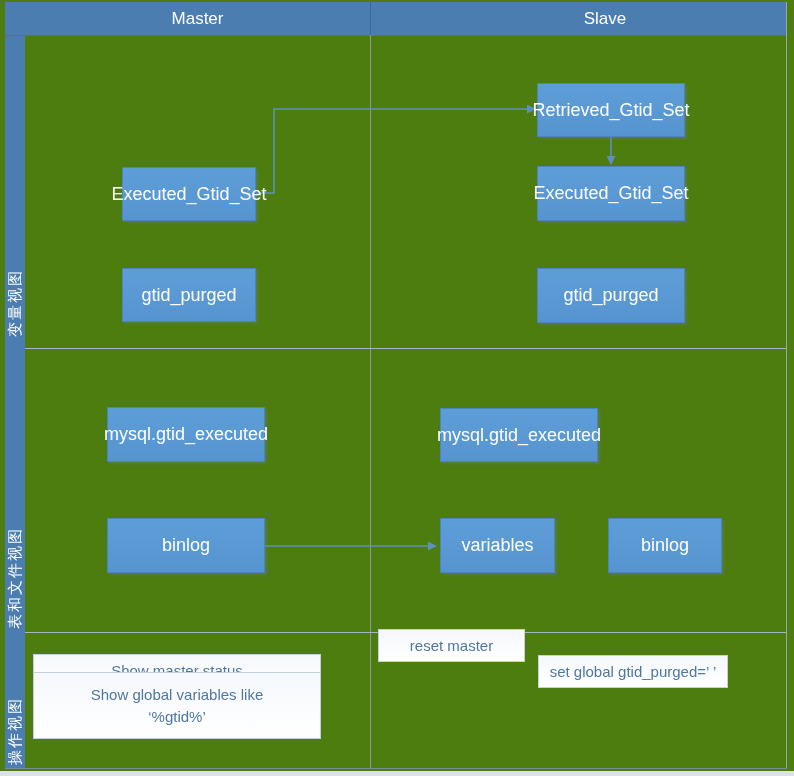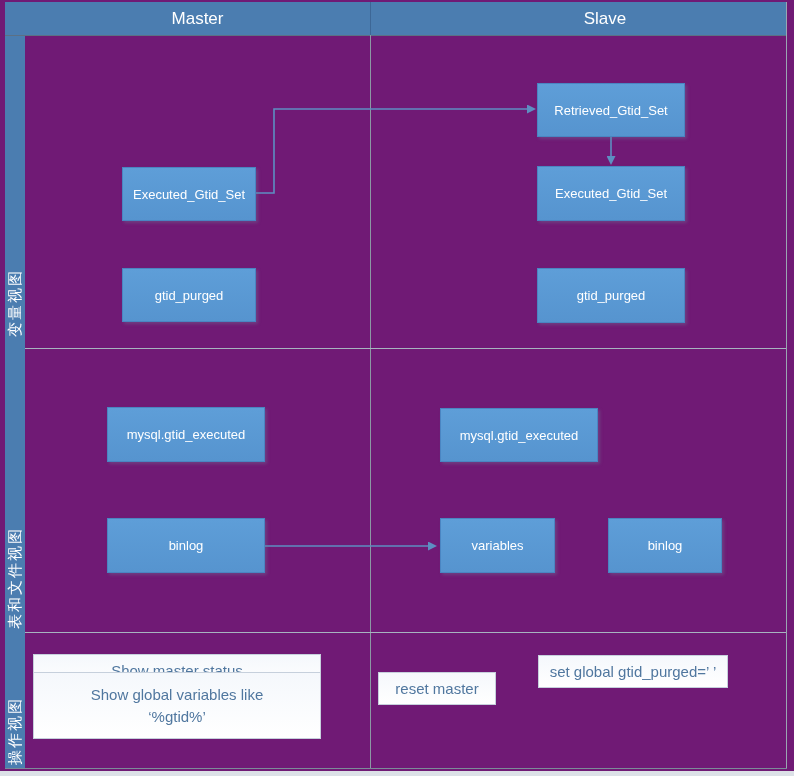--- a/index.html
+++ b/index.html
@@ -1,19 +1,19 @@
 <!DOCTYPE html>
 <html><head>
 <meta charset="utf-8">
 <style>
   html,body { margin:0; padding:0; background:#ffffff; }
   .stage {
     position:relative; width:794px; height:776px;
     font-family:"Liberation Sans", sans-serif;
-    background:#701a75; overflow:hidden;
+    background:#4d7c0f; overflow:hidden;
   }
   
   .header-bg { position:absolute; left:5px; top:2px; width:782px; height:33px; background:#4b7db0; }
   .header-seam { position:absolute; left:370px; top:2px; width:1px; height:33px; background:rgba(20,40,70,0.25); }
   .hcell { position:absolute; top:2px; height:33px; line-height:33px; text-align:center; color:#ffffff; font-size:17px; }
   .hcell.master { left:25px; width:345px; }
   .hcell.slave { left:370px; width:470px;border-radius:13px; }
   .sidebar-rail { position:absolute; left:5px; top:35px; width:20px; height:733px; background:#4b7db0; }
   .side-label {
     position:absolute; left:15px; color:#ffffff; font-size:15px; letter-spacing:2px;
@@ -25,21 +25,21 @@
   .vl-mid    { left:370px; top:35px; width:1px; height:733px; background:#8b98a4; }
   .hl-row1   { left:25px; top:348px; width:762px; height:1px; background:#a7b4c0; }
   .hl-row2   { left:25px; top:632px; width:762px; height:1px; background:#a7b4c0; }
   .vl-right  { left:786px; top:2px; width:1px; height:766px; background:#9aa6b2; }
   .hl-bottom { left:5px; top:768px; width:782px; height:1px; background:#7c8b99; }
   .bottom-strip { left:0; top:771px; width:794px; height:5px; background:#dce1e7; }
   
   .bbox {
     position:absolute; background:linear-gradient(180deg,#5e9ed8,#5694cf);
     border:1px solid #4a85c2; box-shadow:2px 2px 3px rgba(110,130,155,0.35);
-    color:#ffffff; font-size:13px; display:flex; align-items:center; justify-content:center;
+    color:#ffffff; font-size:18px; display:flex; align-items:center; justify-content:center;
     text-align:center; box-sizing:border-box;
   }
   
   .obox {
     position:absolute; background:linear-gradient(180deg,#f5f8fc,#ffffff);
     border:1px solid #c6d0dc; color:#50779f; font-size:15px;
     display:flex; align-items:center; justify-content:center;
     text-align:center; white-space:pre-line; line-height:1.45; box-sizing:border-box;
   }
   .connectors { position:absolute; left:0; top:0; pointer-events:none; }
@@ -86,16 +86,16 @@
 
   <div class="bbox" style="left:107px;top:407px;width:158px;height:55px">mysql.gtid_executed</div>
   <div class="bbox" style="left:107px;top:518px;width:158px;height:55px">binlog</div>
   <div class="bbox" style="left:440px;top:408px;width:158px;height:54px">mysql.gtid_executed</div>
   <div class="bbox" style="left:440px;top:518px;width:115px;height:55px">variables</div>
   <div class="bbox" style="left:608px;top:518px;width:114px;height:55px">binlog</div>
 
   <div class="obox" style="left:33px;top:654px;width:288px;height:34px">Show master status</div>
   <div class="obox" style="left:33px;top:672px;width:288px;height:67px">Show global variables like
 ‘%gtid%’</div>
-  <div class="obox" style="left:378px;top:672px;width:118px;height:33px">reset master</div>
+  <div class="obox" style="left:378px;top:629px;width:147px;height:33px">reset master</div>
   <div class="obox" style="left:538px;top:655px;width:190px;height:33px">set global gtid_purged=’  ’</div>
 
 </div>
 
 </body></html>

